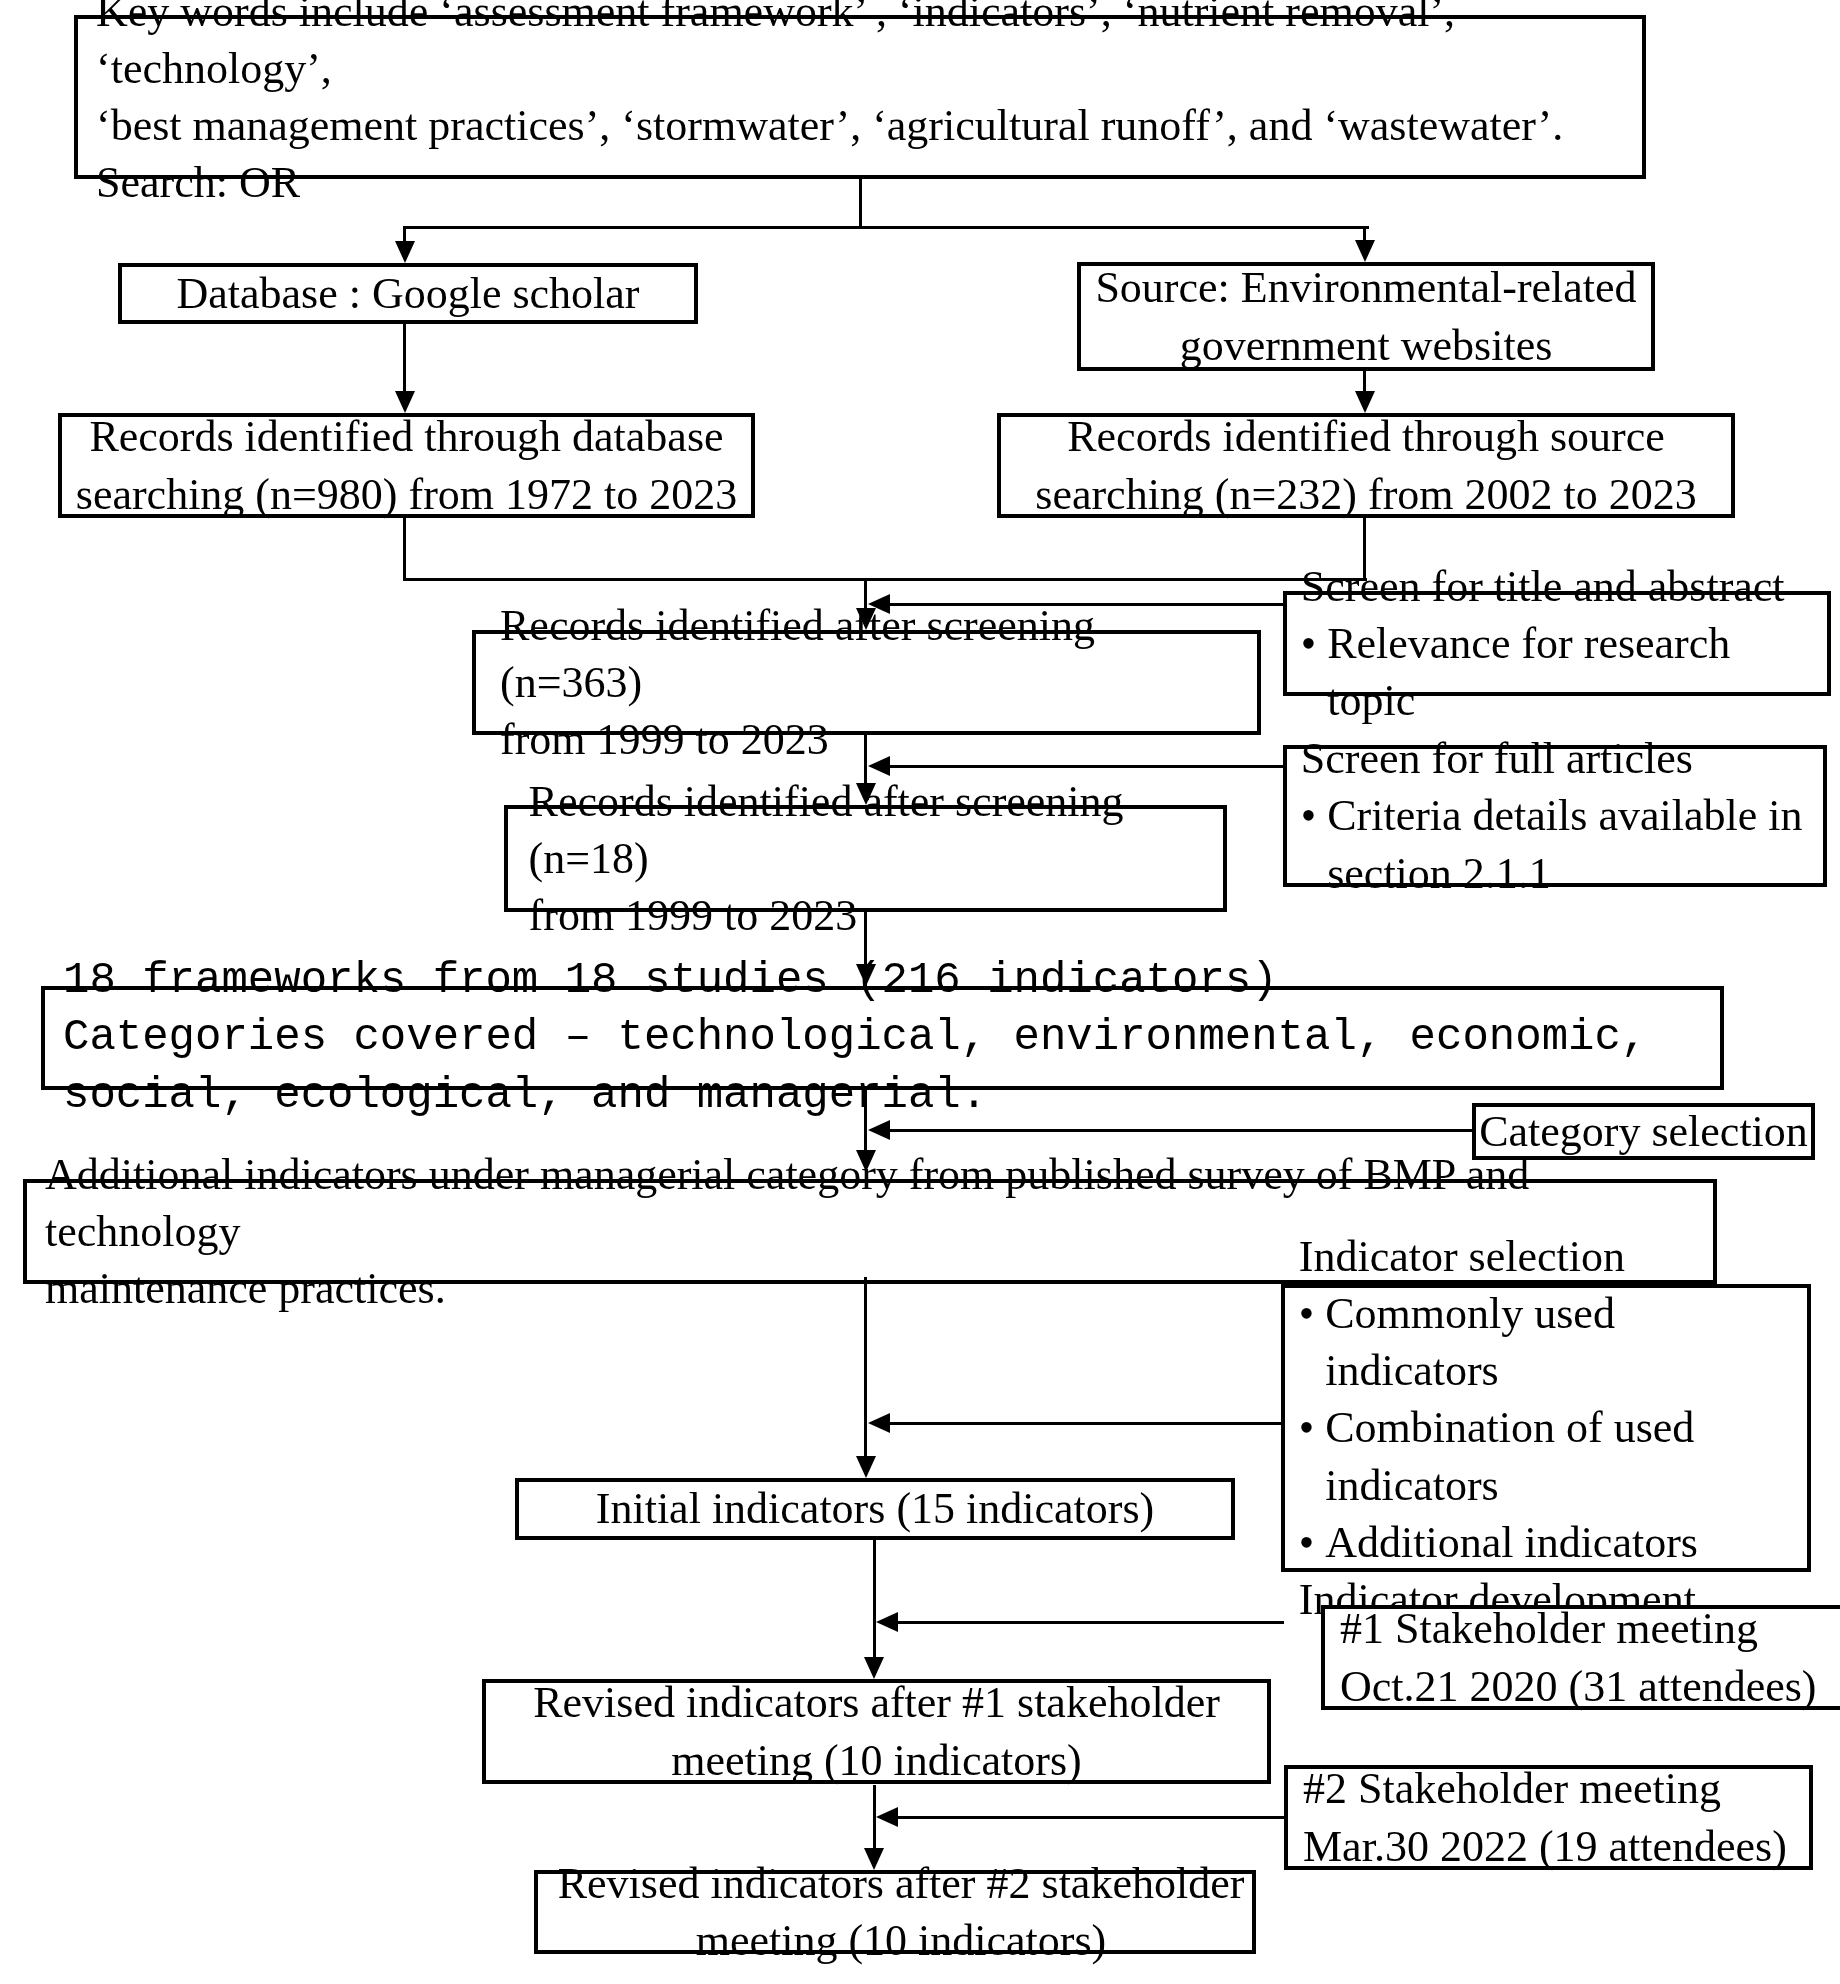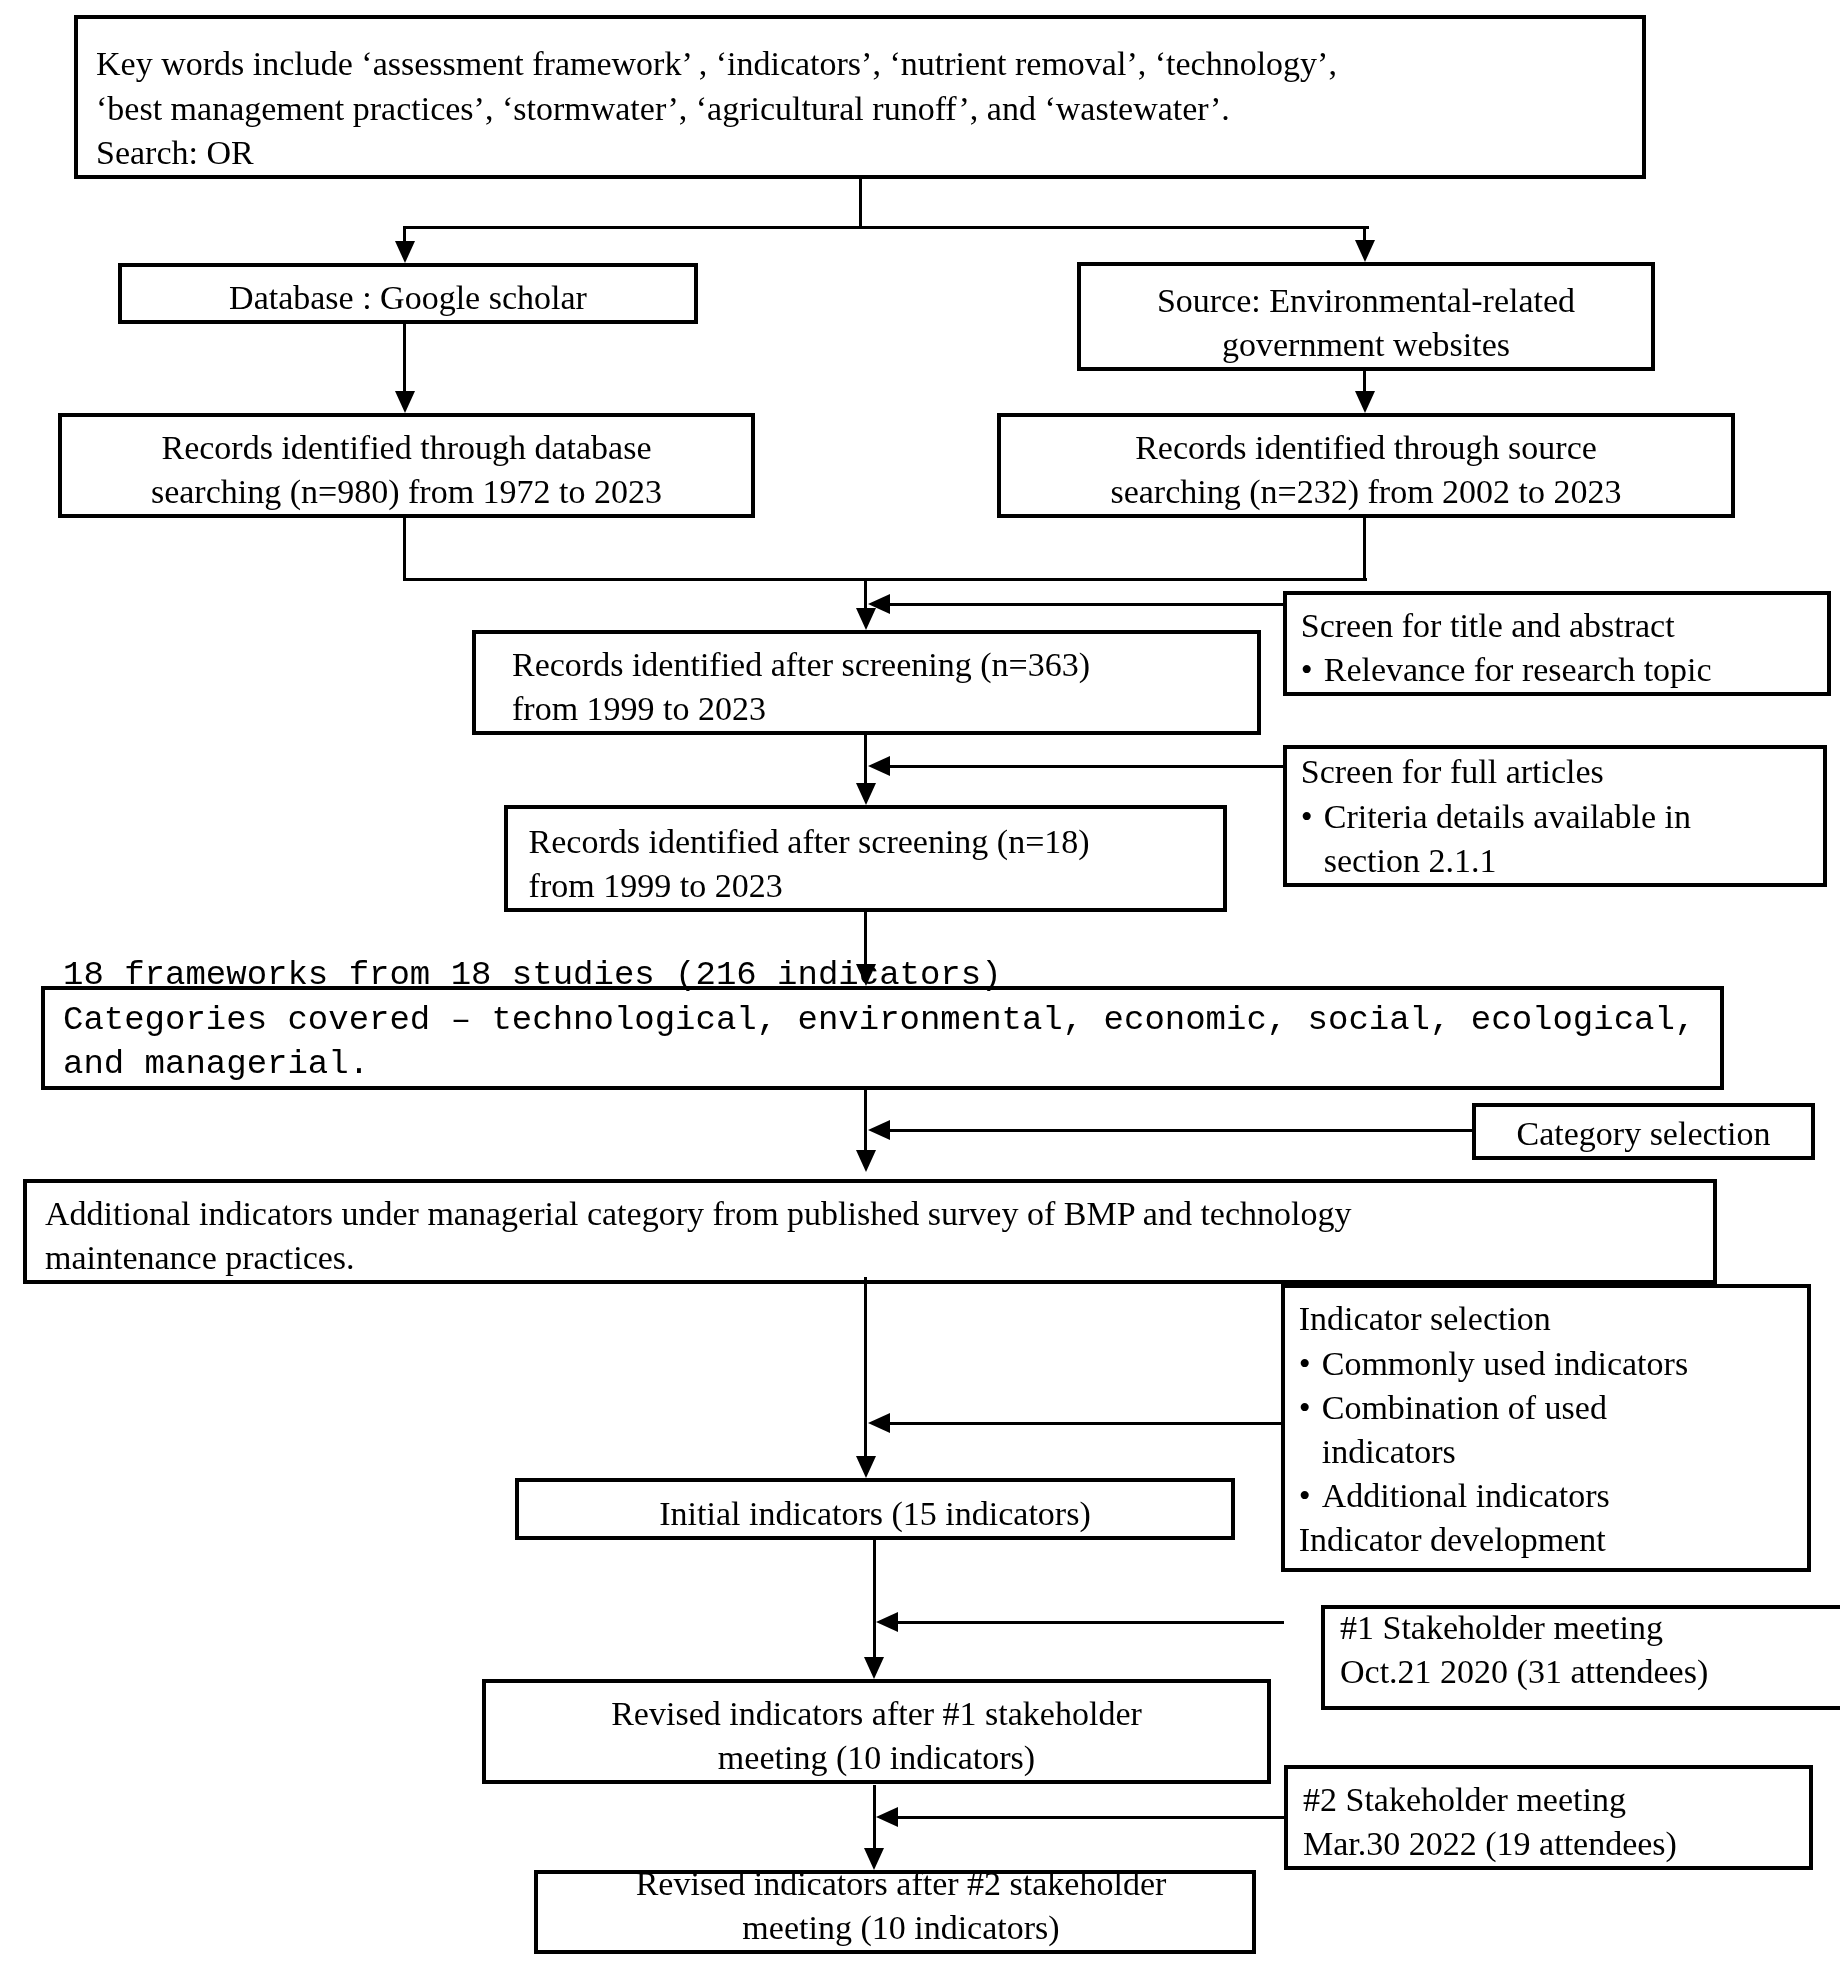--- a/index.html
+++ b/index.html
@@ -14,22 +14,22 @@
     font-family:"Liberation Serif","DejaVu Serif",serif;
     color:var(--text);
     overflow:hidden;
   }
   #canvas{position:relative;width:1840px;height:1985px;background:var(--bg);}
   .box{
     position:absolute;
     box-sizing:border-box;
     border:4.1px solid var(--line);
     background:var(--bg);
-    display:flex;flex-direction:column;justify-content:flex-end;
-    font-size:34px;line-height:1.3;
+    display:flex;flex-direction:column;justify-content:center;
+    font-size:44px;line-height:1.3;
     white-space:pre-line;
   }
   .center{align-items:center;text-align:center;}
   .left{align-items:flex-start;text-align:left;}
   .brow{display:flex;gap:11px;align-items:flex-start;}
   .bglyph{flex:0 0 auto;}
   .btxt{white-space:pre-line;}
   .vline,.hline{position:absolute;background:var(--line);}
   .arr-down{
     position:absolute;width:0;height:0;
@@ -67,21 +67,21 @@
   <div class="box center" style="left:58px;top:413px;width:697px;height:105px;">
     <div>Records identified through database
 searching (n=980) from 1972 to 2023</div>
   </div>
 
   <div class="box center" style="left:997px;top:413px;width:738px;height:105px;">
     <div>Records identified through source
 searching (n=232) from 2002 to 2023</div>
   </div>
 
-  <div class="box left" style="left:472px;top:630px;width:789px;height:105px;padding:0 36px;">
+  <div class="box left" style="left:472px;top:630px;width:789px;height:105px;padding:0 24px;">
     <div>Records identified after screening (n=363)
 from 1999 to 2023</div>
   </div>
 
   <div class="box left" style="left:1283px;top:591px;width:548px;height:105px;padding:0 13.8px;">
     <div>Screen for title and abstract</div>
     <div class="brow">
       <span class="bglyph">•</span>
       <span class="btxt">Relevance for research topic</span>
     </div>

